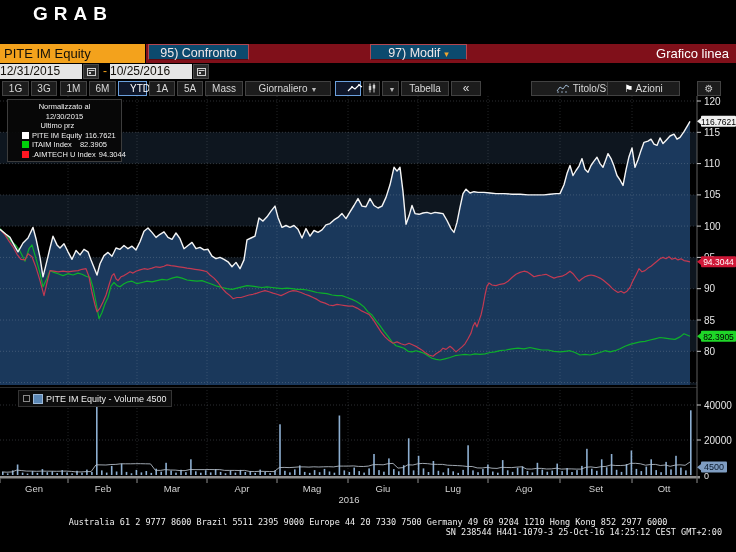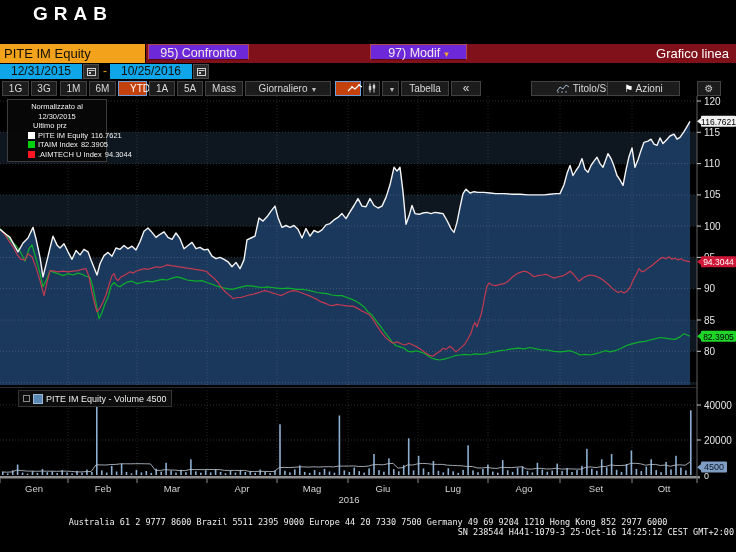--- a/index.html
+++ b/index.html
@@ -3,52 +3,52 @@
 <meta charset="utf-8">
 <style>
   html,body{margin:0;padding:0;background:#000;}
   .stage{position:relative;width:736px;height:552px;background:#000;overflow:hidden;
          font-family:"Liberation Sans",sans-serif;-webkit-font-smoothing:none;}
   .grab{position:absolute;left:33px;top:3px;color:#fff;font-size:19px;font-weight:600;letter-spacing:6px;}
   
   .banner{position:absolute;left:146px;top:44px;width:590px;height:19px;background:#80101a;}
   .sec-field{position:absolute;left:0;top:44px;width:145px;height:19px;background:#f3a21c;color:#12100a;
              font-size:13px;line-height:19px;padding-left:4px;box-sizing:border-box;}
-  .rbtn{position:absolute;top:0;height:16px;background:#6d28d9;border:1px solid #b5474f;border-bottom-color:#5e0a10;
+  .rbtn{position:absolute;top:0;height:16px;background:#0c4a6e;border:1px solid #b5474f;border-bottom-color:#5e0a10;
         box-sizing:border-box;color:#f2e9e9;font-size:12.5px;line-height:17px;text-align:center;cursor:default;}
   .rbtn .car{color:#f0a632;font-size:9px;margin-left:4px;}
   .banner-title{position:absolute;right:7px;top:0;height:19px;line-height:19px;color:#fff;font-size:13px;}
   
-  .datebox{position:absolute;top:64px;height:15px;background:#0ea5e9;color:#14100a;font-size:12px;line-height:15px;
-           text-align:center;}
+  .datebox{position:absolute;top:64px;height:15px;background:#e5e5e5;color:#14100a;font-size:12px;line-height:15px;
+           }
   .calbtn{position:absolute;top:64px;width:16px;height:15px;background:#2b2b2b;border:1px solid #4a4a4a;box-sizing:border-box;
           display:flex;align-items:center;justify-content:center;}
   .dash{position:absolute;top:64px;left:101px;width:8px;height:15px;color:#f3a21c;font-size:12px;line-height:14px;text-align:center;}
   
   .tbtn{position:absolute;top:81px;height:15px;background:#1c1c1c;border:1px solid #424242;box-sizing:border-box;
         color:#d9d9d9;font-size:10px;line-height:13px;text-align:center;cursor:default;}
-  .tbtn.sel{background:#c2410c;border-color:#6ba0dd;color:#fff;padding-left:11px;}
+  .tbtn.sel{background:#0f172a;border-color:#6ba0dd;color:#fff;padding-left:11px;}
   .tbtn .dn{font-size:7px;color:#bbb;margin-left:3px;}
   .ico{font-family:"DejaVu Sans",sans-serif;}
-  .legend{position:absolute;left:7px;top:99px;width:100px;background:rgba(8,8,8,0.93);border:1px solid #3c3c3c;
-          padding:2px 20px;box-sizing:border-box;color:#f0f0f0;font-size:7.5px;line-height:9.5px;z-index:5;}
+  .legend{position:absolute;left:7px;top:99px;width:115px;background:rgba(8,8,8,0.93);border:1px solid #3c3c3c;
+          padding:2px 14px;box-sizing:border-box;color:#f0f0f0;font-size:7.5px;line-height:9.5px;z-index:5;}
   .legend .hdr{text-align:center;}
   .legend .sub{text-align:center;padding-right:14px;}
   .lrow{display:flex;align-items:center;gap:3px;}
   .sw{width:7px;height:7px;flex:0 0 auto;}
   .lname{flex:1;white-space:nowrap;}
   .lval{text-align:right;}
   .volhdr{position:absolute;left:18px;top:390px;height:15px;background:#0d0d0d;border:1px solid #343434;
           display:flex;align-items:center;gap:3px;padding:0 4px;color:#ececec;font-size:9px;z-index:5;}
   .volhdr .minib{width:5px;height:5px;border:1px solid #8a8a8a;}
   .volhdr .volsw{width:8px;height:8px;background:#5b87b5;border:1px solid #9cb8d6;}
   .footer{position:absolute;left:0;top:502px;width:736px;color:#efefef;
           font-family:"DejaVu Sans Mono",monospace;font-size:8.5px;line-height:9.5px;}
   .footer .l{white-space:pre;text-align:center;margin-top:16px;}
-  .footer .r{white-space:pre;text-align:right;padding-right:2px;}
+  .footer .r{white-space:pre;text-align:right;padding-right:14px;}
   svg text{font-family:"Liberation Sans",sans-serif;}
 </style>
 </head>
 <body>
 
 <div class="stage">
 
   <div class="grab">GRAB</div>
 
   <div class="sec-field">PITE IM Equity</div>

